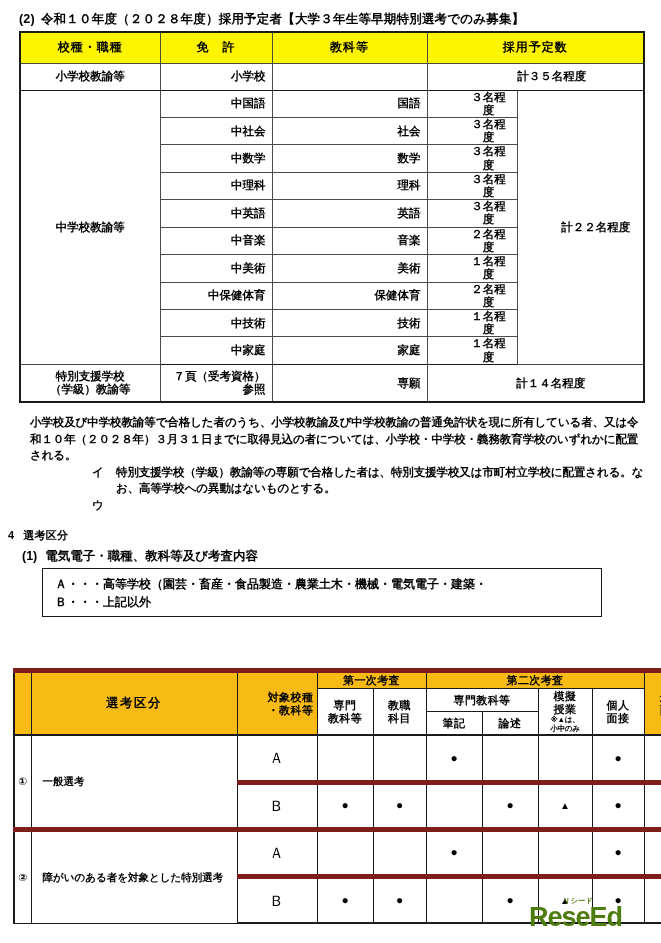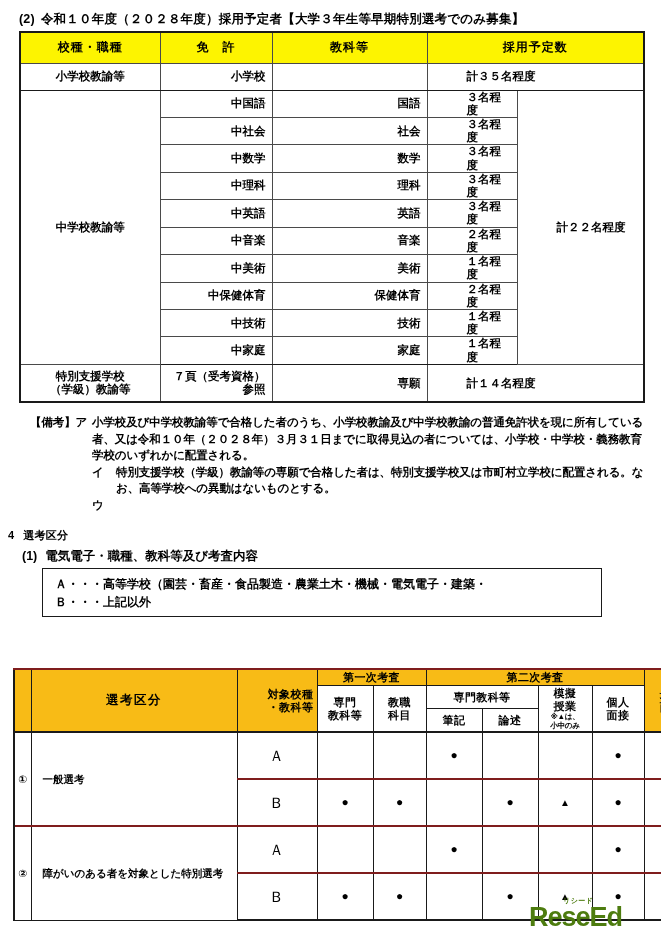--- a/index.html
+++ b/index.html
@@ -80,21 +80,21 @@
     height: 31px;
     font-size: 12px;
     letter-spacing: 1px;
   }
   .tbl1 .outer-l { border-left: 2px solid #1a1a1a; }
   .tbl1 .outer-r { border-right: 2px solid #1a1a1a; }
   .tbl1 .outer-t { border-top: 2px solid #1a1a1a; }
   .tbl1 .outer-b { border-bottom: 2px solid #1a1a1a; }
   .tbl1 .c { text-align: center; }
   .tbl1 .l { text-align: right; }
-  .tbl1 .r { text-align: left; padding-left: 39px; }
+  .tbl1 .r { text-align: center; padding-left: 39px; }
   .tbl1 .grp-b { border-bottom: 1.6px solid #1a1a1a; }
 
   
   .notes {
     position: absolute;
     left: 30px;
     top: 414px;
     width: 616px;
     font-size: 11.5px;
     font-weight: bold;
@@ -144,21 +144,21 @@
     font-weight: bold;
     text-align: center;
     vertical-align: middle;
     box-sizing: border-box;
     line-height: 1.18;
   }
   .tbl2 .hdr { background: var(--orange); }
   .tbl2 .hdr-white { background: #ffffff; }
   .tbl2 .o-l { border-left: 2px solid #1a1a1a; }
   .tbl2 .o-r { border-right: 2px solid #1a1a1a; }
-  .tbl2 .o-t { border-top: 2px solid #7f1d1d; }
+  .tbl2 .o-t { border-top: 5px solid #7f1d1d; }
   .tbl2 .o-b { border-bottom: 2px solid #1a1a1a; }
   .tbl2 .lbl-cell {
     text-align: left;
     padding-left: 11px;
     font-size: 10.5px;
     line-height: 1.3;
   }
   .tbl2 .idx-cell {
     font-size: 10.5px;
     padding: 0;
@@ -296,21 +296,20 @@
         <td class="l outer-b" style="height:38px;white-space:pre-line;">７頁（受考資格）
 参照</td>
         <td class="l outer-b">専願</td>
         <td class="r outer-b outer-r" colspan="2" style="padding-right:8px;">計１４名程度</td>
       </tr>
     </tbody>
   </table>
 
   <div class="notes">
     <div class="note-row note-ind-a">
-      <span class="note-tag"><span>【備考】</span><span>ア</span></span>
       <span class="note-body">小学校及び中学校教諭等で合格した者のうち、小学校教諭及び中学校教諭の普通免許状を現に所有している者、又は令和１０年（２０２８年）３月３１日までに取得見込の者については、小学校・中学校・義務教育学校のいずれかに配置される。</span>
     </div>
     <div class="note-row note-ind-b">
       <span class="note-tag">イ</span>
       <span class="note-body">特別支援学校（学級）教諭等の専願で合格した者は、特別支援学校又は市町村立学校に配置される。なお、高等学校への異動はないものとする。</span>
     </div>
     <div class="note-row note-ind-b">
       <span class="note-tag">ウ</span>
     </div>
   </div>

